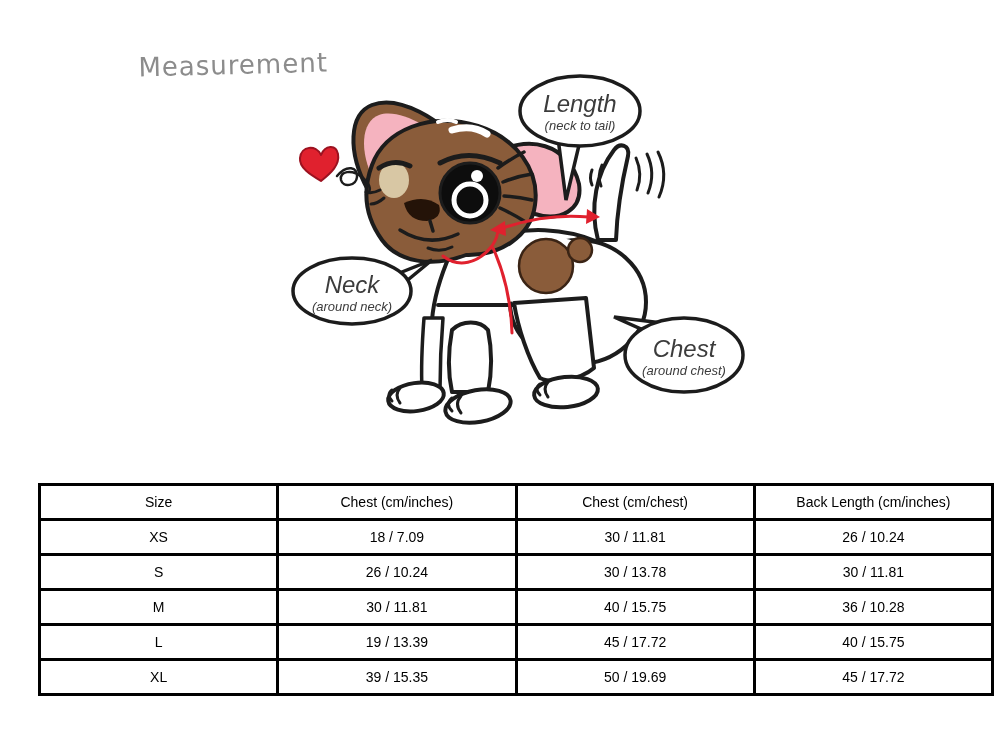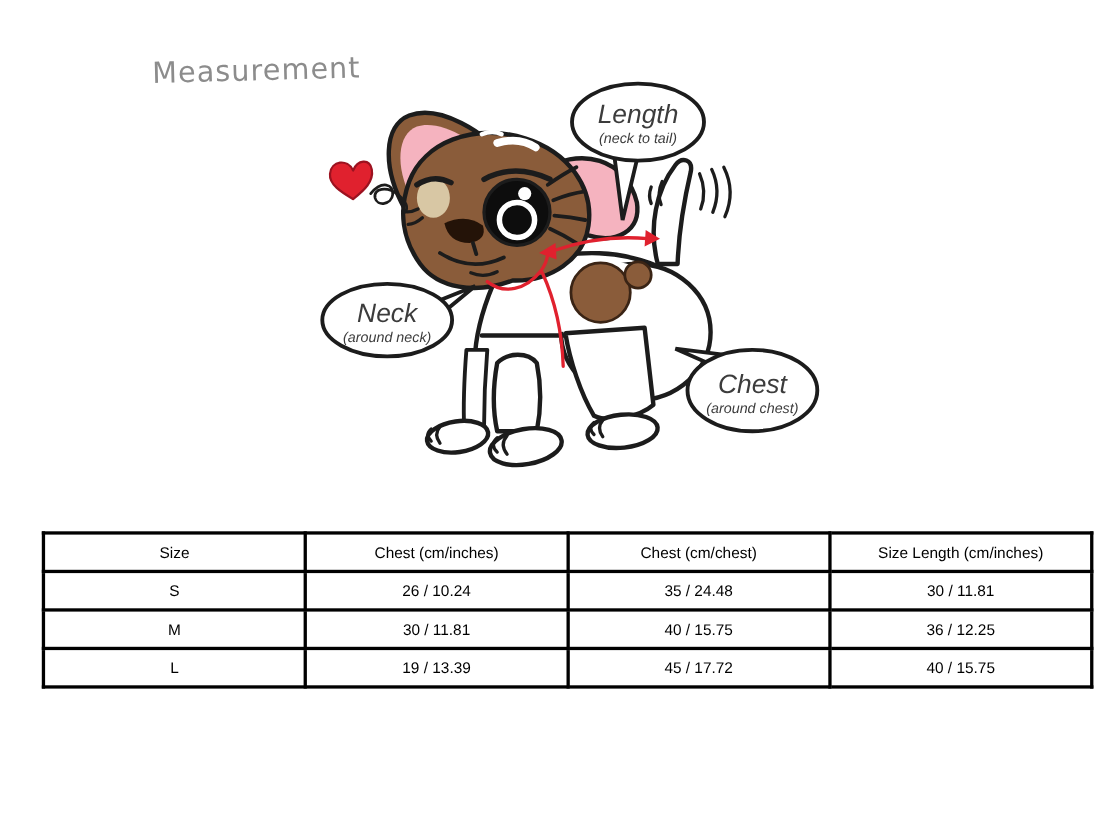--- a/index.html
+++ b/index.html
@@ -181,39 +181,51 @@
     </g>
   </svg>
 
   <div id="size-table-wrap">
     <table class="size-table">
       <thead>
           <tr>
             <th>Size</th>
             <th>Chest (cm/inches)</th>
             <th>Chest (cm/chest)</th>
-            <th>Size Length (cm/inches)</th>
+            <th>Back Length (cm/inches)</th>
           </tr>
         </thead>
       <tbody>
           <tr>
+            <td>XS</td>
+            <td>18 / 7.09</td>
+            <td>30 / 11.81</td>
+            <td>26 / 10.24</td>
+          </tr>
+          <tr>
             <td>S</td>
             <td>26 / 10.24</td>
-            <td>35 / 24.48</td>
+            <td>30 / 13.78</td>
             <td>30 / 11.81</td>
           </tr>
           <tr>
             <td>M</td>
             <td>30 / 11.81</td>
             <td>40 / 15.75</td>
-            <td>36 / 12.25</td>
+            <td>36 / 10.28</td>
           </tr>
           <tr>
             <td>L</td>
             <td>19 / 13.39</td>
             <td>45 / 17.72</td>
             <td>40 / 15.75</td>
           </tr>
+          <tr>
+            <td>XL</td>
+            <td>39 / 15.35</td>
+            <td>50 / 19.69</td>
+            <td>45 / 17.72</td>
+          </tr>
         </tbody>
     </table>
   </div>
 
 </div>
 
 </body></html>

